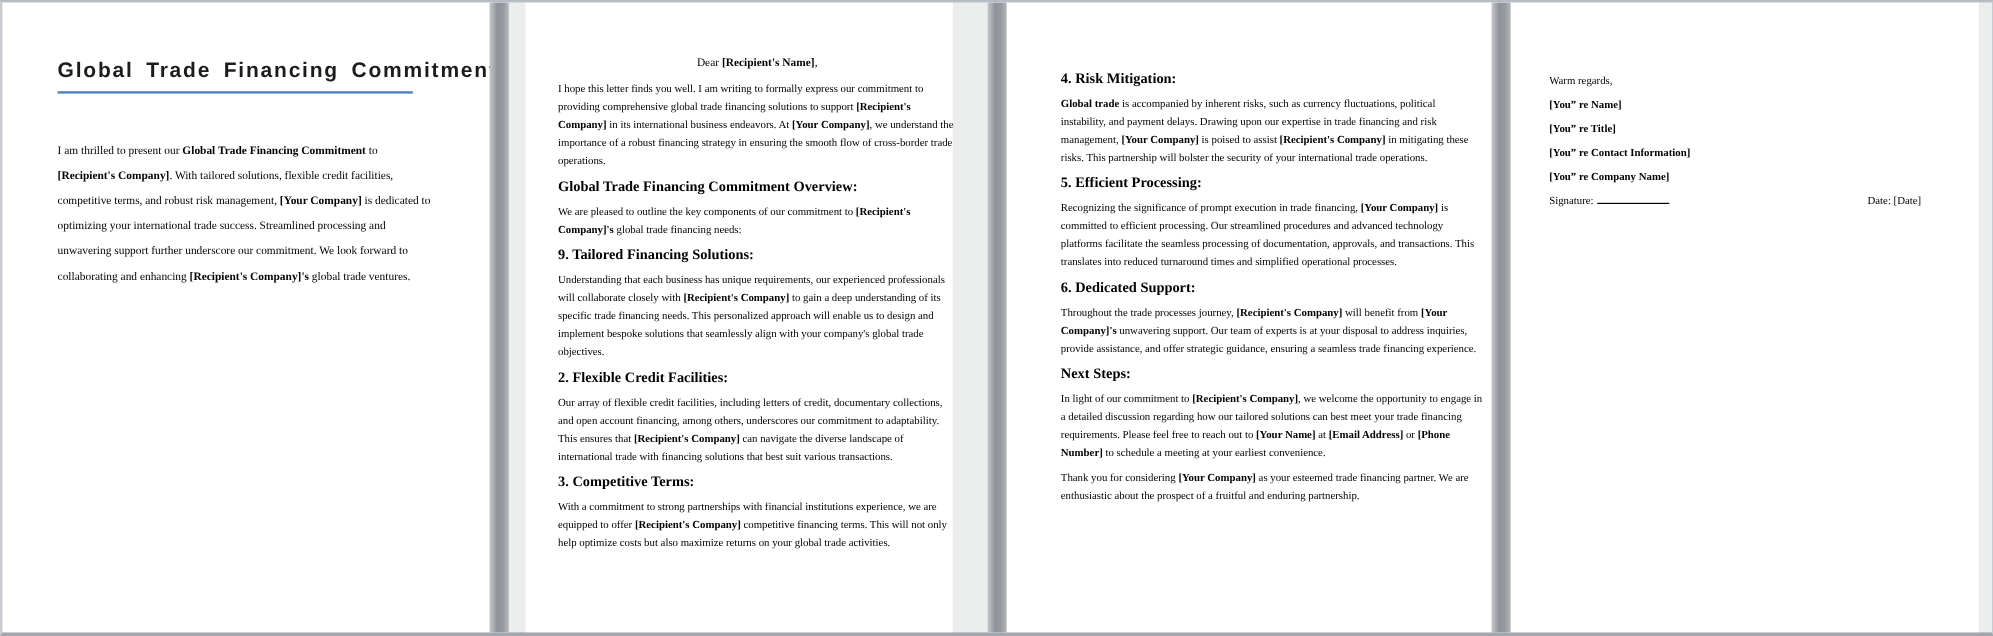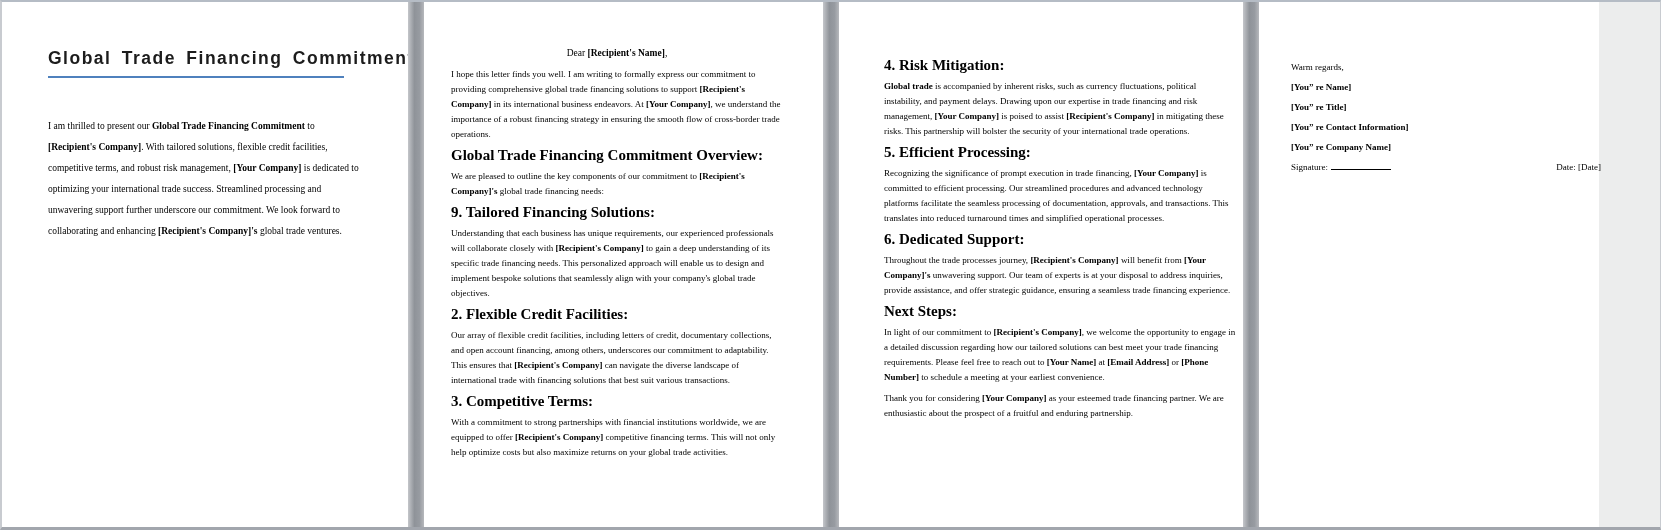--- a/index.html
+++ b/index.html
@@ -11,23 +11,23 @@
     border-top:2px solid #b5bcc5;
     border-bottom:3px solid #a2a6ad;
     border-left:2px solid #c8cbd0;
     border-right:1px solid #c8cbd0;
     overflow:hidden;
     font-family:"Liberation Serif", serif;
     color:#000;
   }
   .page{position:absolute;top:0;height:525px;background:#ffffff;}
   .page-1{left:0;width:406px;}
-  .page-2{left:422px;width:399px;}
+  .page-2{left:436px;width:356px;}
   .page-3{left:837px;width:404px;}
-  .page-4{left:1257px;width:340px;}
+  .page-4{left:1257px;width:390px;}
   .gutter{position:absolute;top:0;height:525px;width:16px;
     background:linear-gradient(90deg,#c4c6ca 0%,#8f9399 40%,#979ba1 72%,#b6b8bc 100%);}
   .g1{left:406px;} .g2{left:821px;} .g3{left:1241px;}
 
   .content{position:relative;}
   .page-1 .content{padding:46px 38px 0 46px;}
   .page-2 .content{padding:44px 38px 0 27px;width:332px;box-sizing:content-box;}
   .page-3 .content{padding:56px 30px 0 45px;width:352px;box-sizing:content-box;}
   .page-4 .content{padding:58px 30px 0 32px;width:310px;box-sizing:content-box;}
 
@@ -39,21 +39,21 @@
     word-spacing:4px;
     color:#1c1c1c;
     padding-bottom:7px;
     width:296px;
     border-bottom:2px solid #4f81bd;
     white-space:nowrap;
   }
   .page-1 .doc-p{margin-top:38px;font-size:9.5px;line-height:21px;width:312px;}
 
   .doc-p{font-size:9px;line-height:15px;margin:0 0 6px 0;}
-  .doc-h{font-size:15px;font-weight:bold;line-height:15px;margin:0 0 6px 0;}
+  .doc-h{font-size:12px;font-weight:bold;line-height:15px;margin:0 0 6px 0;}
   .salutation{text-align:center;font-size:9.5px;}
 
   .page-4 .doc-p{margin:0 0 5px 0;line-height:15px;}
   .sig-row{display:flex;align-items:flex-start;font-size:9px;line-height:15px;margin-top:3px;}
   .sig-line{display:inline-block;width:60px;border-bottom:1.5px solid #000;height:9px;margin-left:3px;}
   .sig-spacer{flex:1;}
   b{font-weight:bold;}
 </style>
 </head>
 <body>
@@ -75,21 +75,21 @@
     <div class="content">
         <div class="doc-p salutation"><span>Dear </span><b>[Recipient's Name]</b><span>,</span></div>
         <div class="doc-p"><span>I hope this letter finds you well. I am writing to formally express our commitment to providing comprehensive global trade financing solutions to support </span><b>[Recipient's Company]</b><span> in its international business endeavors. At </span><b>[Your Company]</b><span>, we understand the importance of a robust financing strategy in ensuring the smooth flow of cross-border trade operations.</span></div>
         <div class="doc-h"><b>Global Trade Financing Commitment Overview:</b></div>
         <div class="doc-p"><span>We are pleased to outline the key components of our commitment to </span><b>[Recipient's Company]'s</b><span> global trade financing needs:</span></div>
         <div class="doc-h"><b>9. Tailored Financing Solutions:</b></div>
         <div class="doc-p"><span>Understanding that each business has unique requirements, our experienced professionals will collaborate closely with </span><b>[Recipient's Company]</b><span> to gain a deep understanding of its specific trade financing needs. This personalized approach will enable us to design and implement bespoke solutions that seamlessly align with your company's global trade objectives.</span></div>
         <div class="doc-h"><b>2. Flexible Credit Facilities:</b></div>
         <div class="doc-p"><span>Our array of flexible credit facilities, including letters of credit, documentary collections, and open account financing, among others, underscores our commitment to adaptability. This ensures that </span><b>[Recipient's Company]</b><span> can navigate the diverse landscape of international trade with financing solutions that best suit various transactions.</span></div>
         <div class="doc-h"><b>3. Competitive Terms:</b></div>
-        <div class="doc-p"><span>With a commitment to strong partnerships with financial institutions worldwide, we are equipped to offer </span><b>[Recipient's Company]</b><span> competitive financing terms. This will not only help optimize costs but also maximize returns on your global trade activities.</span></div>
+        <div class="doc-p"><span>With a commitment to strong partnerships with financial institutions experience, we are equipped to offer </span><b>[Recipient's Company]</b><span> competitive financing terms. This will not only help optimize costs but also maximize returns on your global trade activities.</span></div>
       </div>
   </div>
 
   <div class="gutter g2"></div>
 
   <div class="page page-3">
     <div class="content">
         <div class="doc-h"><b>4. Risk Mitigation:</b></div>
         <div class="doc-p"><b>Global trade</b><span> is accompanied by inherent risks, such as currency fluctuations, political instability, and payment delays. Drawing upon our expertise in trade financing and risk management, </span><b>[Your Company]</b><span> is poised to assist </span><b>[Recipient's Company]</b><span> in mitigating these risks. This partnership will bolster the security of your international trade operations.</span></div>
         <div class="doc-h"><b>5. Efficient Processing:</b></div>

